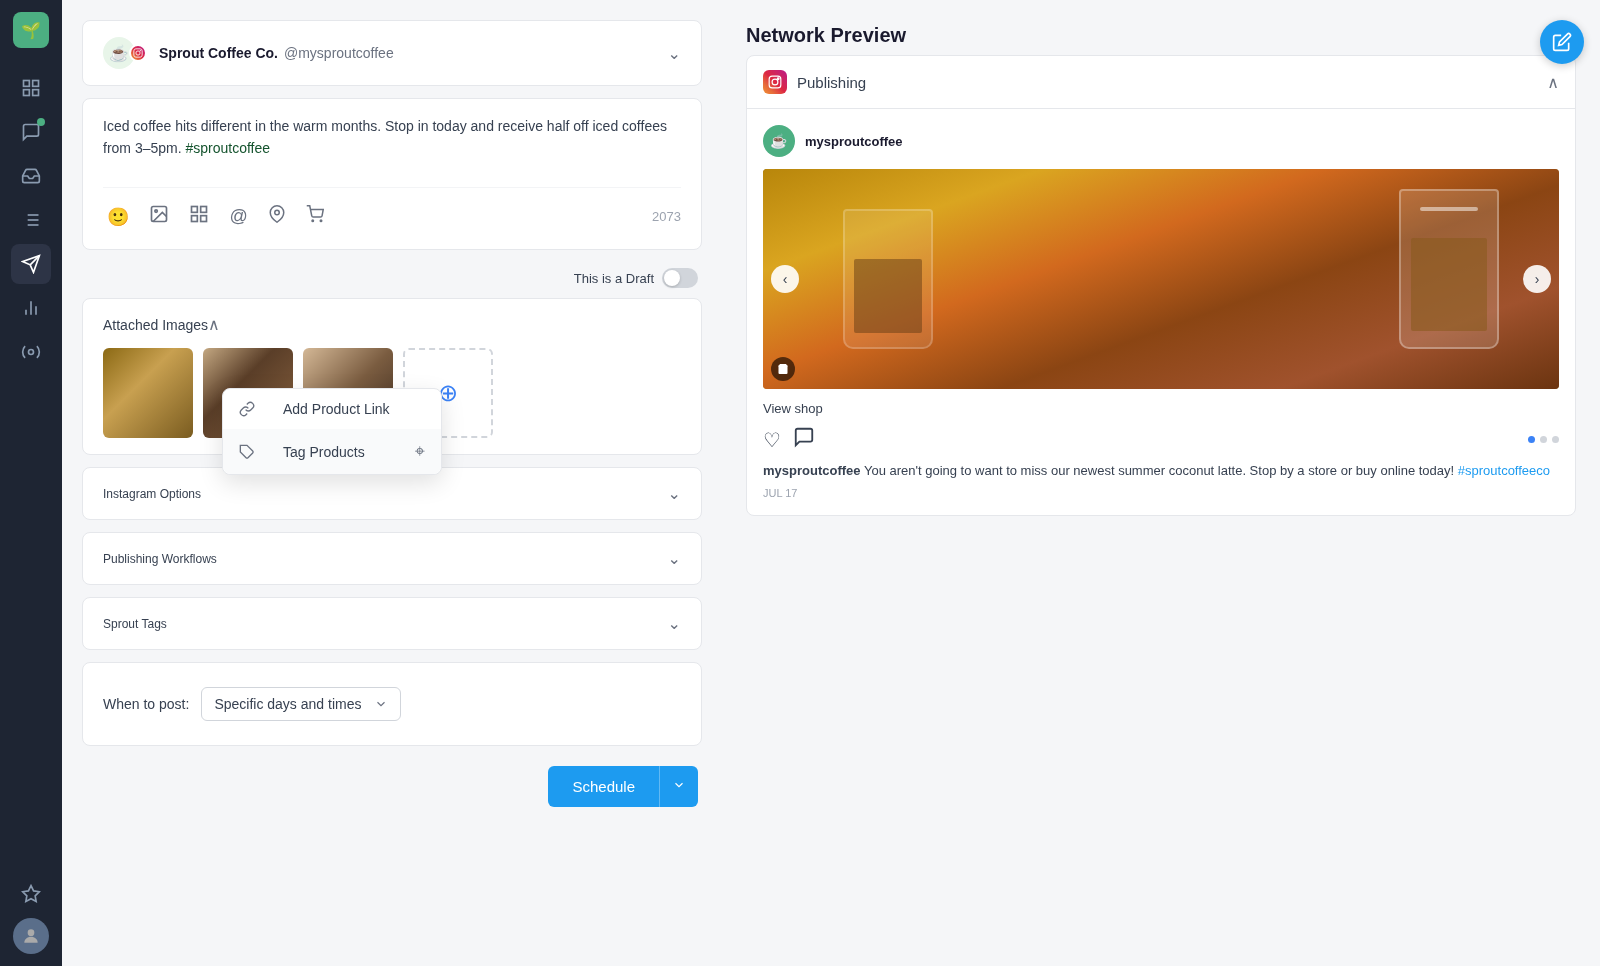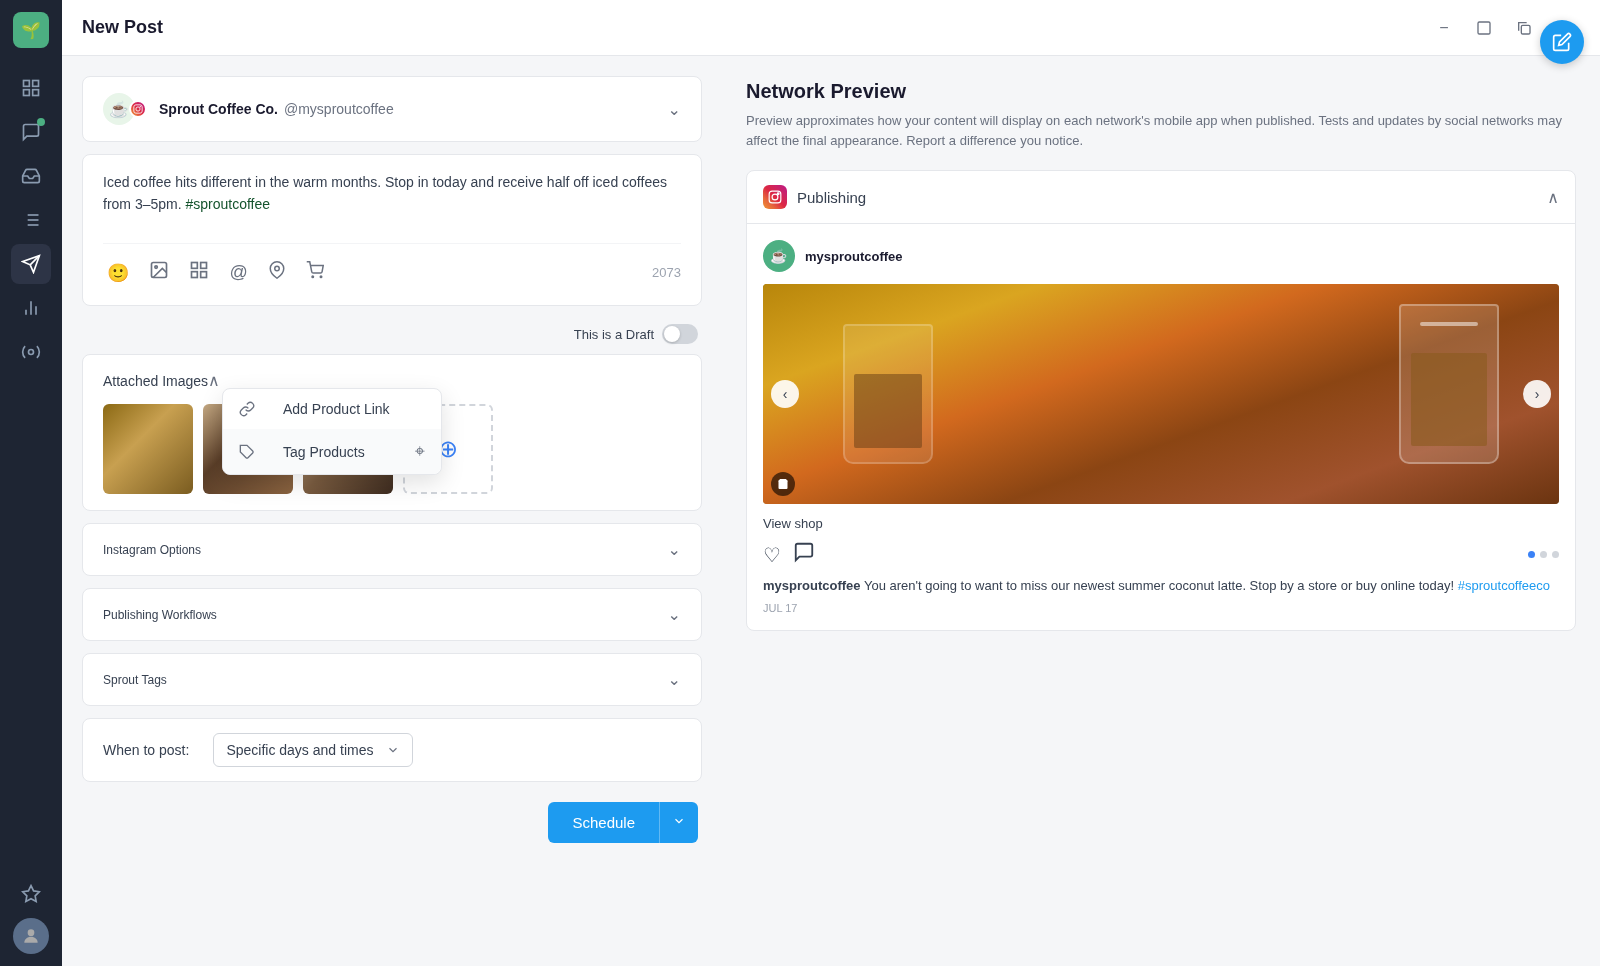--- a/index.html
+++ b/index.html
@@ -289,24 +289,24 @@
       cursor: pointer;
     }
     .collapsible-title {
       font-size: 12px;
       font-weight: 500;
       color: #374151;
     }
 
     
     .when-card {
-      padding: 14px 20px;
-      display: flex;
-      align-items: center;
-      gap: 24px;
+      padding: 24px 20px;
+      display: flex;
+      align-items: center;
+      gap: 12px;
     }
     .when-label {
       font-size: 14px;
       color: #374151;
       white-space: nowrap;
     }
     .when-select {
       display: flex;
       align-items: center;
       border: 1px solid #d1d5db;
@@ -621,42 +621,20 @@
   <div class="nav-avatar">
     <svg width="20" height="20" viewBox="0 0 24 24" fill="#aaa">
         <circle cx="12" cy="8" r="4"></circle>
         <path d="M4 20c0-4 3.6-7 8-7s8 3 8 7"></path>
       </svg>
   </div>
 </div>
 
 <div class="main-area">
 
-  <div class="topbar">
-    <span class="topbar-title">New Post</span>
-    <div class="topbar-actions">
-      <div class="topbar-icon-btn">
-        <span>−</span>
-      </div>
-      <div class="topbar-icon-btn">
-        <svg width="16" height="16" viewBox="0 0 24 24" fill="none" stroke="currentColor" stroke-width="2">
-            <rect x="3" y="3" width="18" height="18" rx="2"></rect>
-          </svg>
-      </div>
-      <div class="topbar-icon-btn">
-        <svg width="16" height="16" viewBox="0 0 24 24" fill="none" stroke="currentColor" stroke-width="2">
-            <rect x="8" y="8" width="13" height="13" rx="2"></rect>
-            <path d="M4 16V4h12"></path>
-          </svg>
-      </div>
-      <div class="topbar-icon-btn topbar-close">
-        <span>✕</span>
-      </div>
-    </div>
-  </div>
 
   <div class="content-area">
 
     <div class="left-panel">
 
       <div class="card account-card">
         <div class="account-icons">
           <div class="account-app-icon">☕</div>
           <div class="account-network-icon" style="width:18px;height:18px;background:linear-gradient(45deg,#f09433,#e6683c,#dc2743,#cc2366,#bc1888);border-radius:50%;display:flex;align-items:center;justify-content:center;color:#fff;font-size:9px;margin-left:-6px;border:2px solid #fff;">
             <svg width="10" height="10" viewBox="0 0 24 24" fill="white">
@@ -782,21 +760,20 @@
           <svg width="14" height="14" viewBox="0 0 24 24" fill="none" stroke="white" stroke-width="2">
               <polyline points="6 9 12 15 18 9"></polyline>
             </svg>
         </button>
       </div>
 
     </div>
 
     <div class="right-panel">
       <div class="preview-title">Network Preview</div>
-      <div class="preview-subtitle">Preview approximates how your content will display on each network's mobile app when published. Tests and updates by social networks may affect the final appearance. Report a difference you notice.</div>
 
       <div class="network-section">
         <div class="network-header">
           <div class="network-label">
             <div class="instagram-icon">
               <svg width="14" height="14" viewBox="0 0 24 24" fill="none" stroke="white" stroke-width="2">
                   <rect x="2" y="2" width="20" height="20" rx="5" ry="5"></rect>
                   <circle cx="12" cy="12" r="5"></circle>
                   <circle cx="17.5" cy="6.5" r="1.5" fill="white"></circle>
                 </svg>

